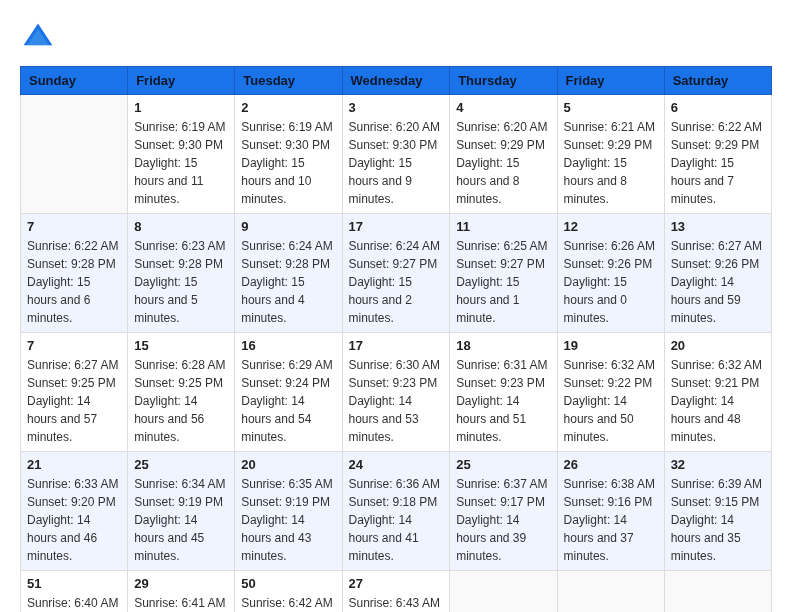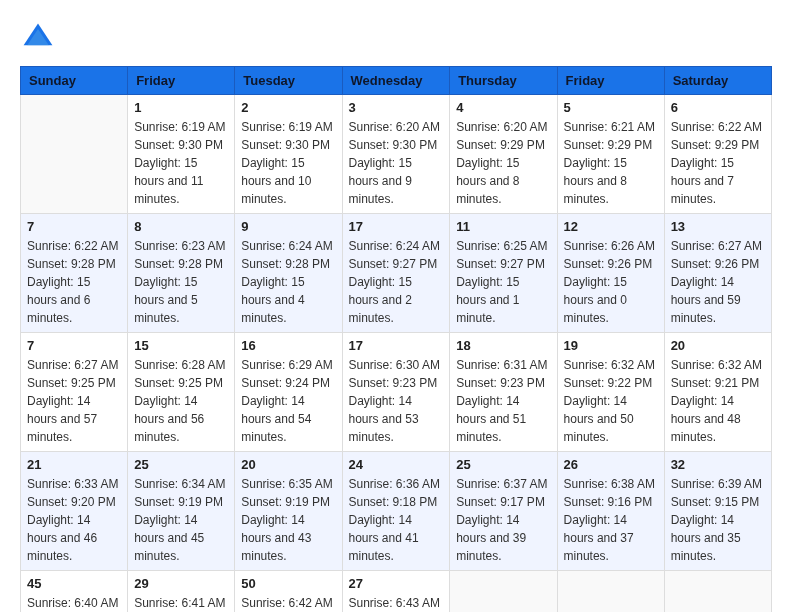--- a/index.html
+++ b/index.html
@@ -233,21 +233,21 @@
           <div class="day-number">26</div>
           <div class="day-info">Sunrise: 6:38 AM<br>Sunset: 9:16 PM<br>Daylight: 14 hours and 37 minutes.</div>
         </td>
         <td>
           <div class="day-number">32</div>
           <div class="day-info">Sunrise: 6:39 AM<br>Sunset: 9:15 PM<br>Daylight: 14 hours and 35 minutes.</div>
         </td>
       </tr>
       <tr>
         <td>
-          <div class="day-number">45</div>
+          <div class="day-number">51</div>
           <div class="day-info">Sunrise: 6:40 AM<br>Sunset: 9:14 PM<br>Daylight: 14 hours and 33 minutes.</div>
         </td>
         <td>
           <div class="day-number">29</div>
           <div class="day-info">Sunrise: 6:41 AM<br>Sunset: 9:13 PM<br>Daylight: 14 hours and 31 minutes.</div>
         </td>
         <td>
           <div class="day-number">50</div>
           <div class="day-info">Sunrise: 6:42 AM<br>Sunset: 9:12 PM<br>Daylight: 14 hours and 29 minutes.</div>
         </td>

